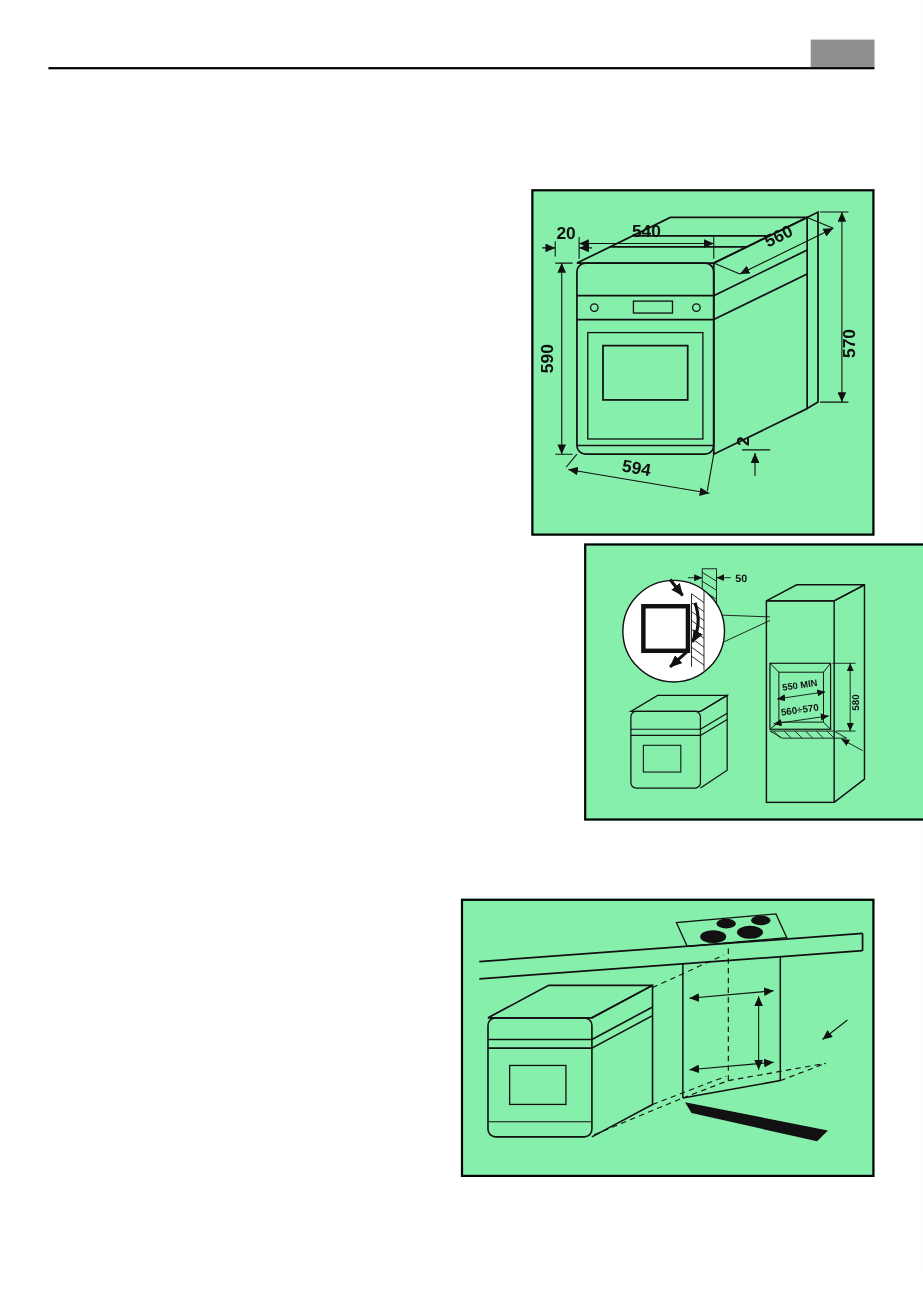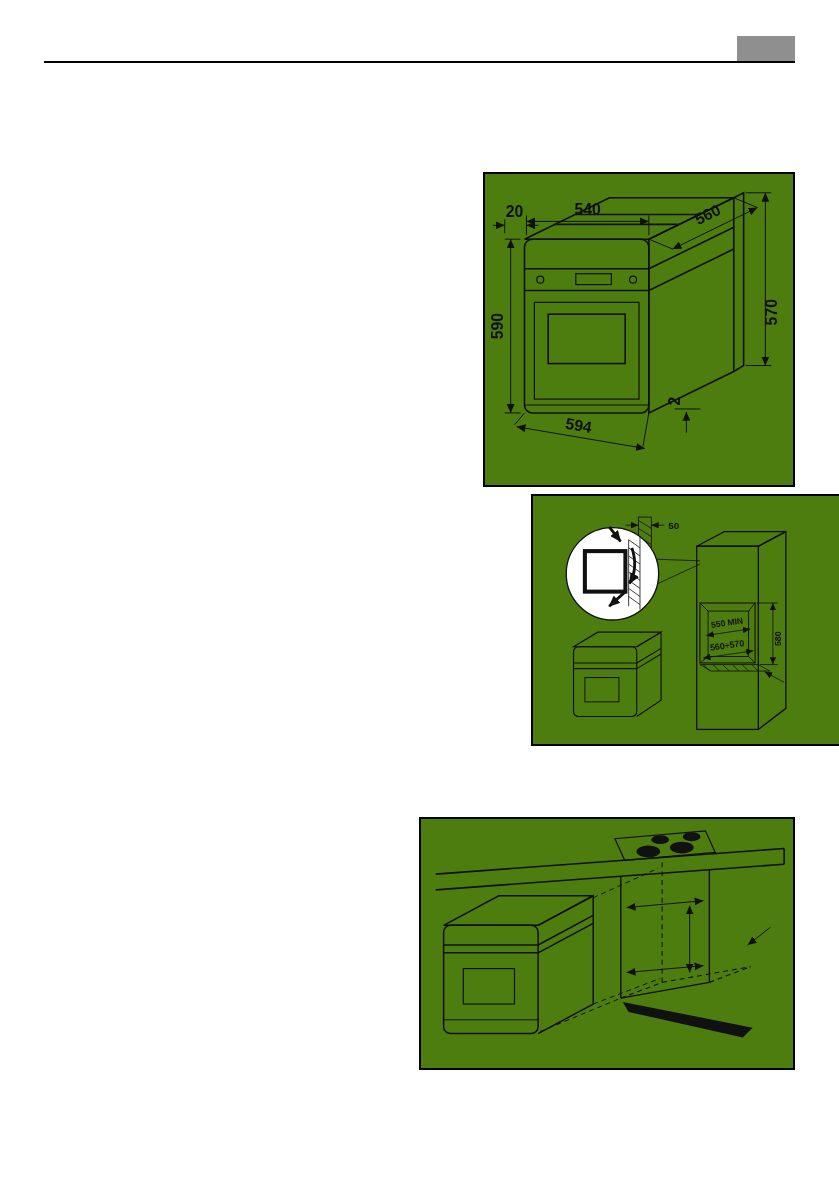--- a/index.html
+++ b/index.html
@@ -3,21 +3,21 @@
 <meta charset="utf-8">
 <style>
   * { margin:0; padding:0; box-sizing:border-box; }
   html,body { background:#e9e9e9; font-family:"Liberation Sans", sans-serif; }
   .page {
     position:relative; width:839px; height:1191px;
     background:#ffffff; margin:0 auto; overflow:hidden;
   }
   .page-number-box { position:absolute; left:737px; top:36px; width:58px; height:25px; background:#8f8f8f; }
   .header-rule { position:absolute; left:44px; top:61px; width:751px; height:2px; background:#000; }
-  .figure { position:absolute; border:2px solid #000; background:#4d7c0f; }
+  .figure { position:absolute; border:2px solid #000; background:#86efac; }
   .figure svg { display:block; width:100%; height:100%; }
   #figure1 { left:483px; top:172px; width:312px; height:315px; }
   #figure2 { left:483px; top:494px; width:312px; height:252px;margin-left:48px; }
   #figure3 { left:419px; top:817px; width:376px; height:253px; }
   svg text { font-family:"Liberation Sans", sans-serif; font-weight:700; fill:#111; }
   .ln { stroke:#111; fill:none; }
 </style>
 </head>
 <body>
 

